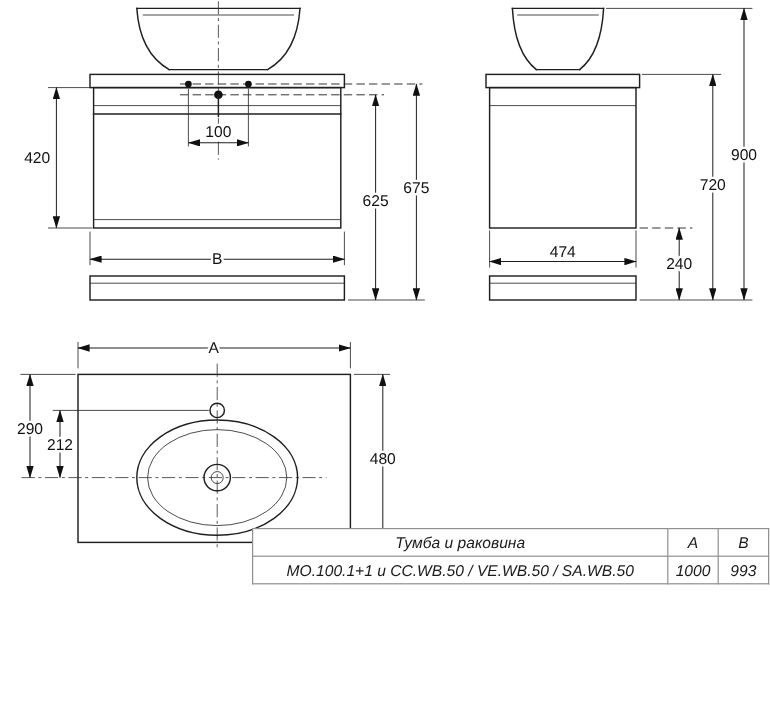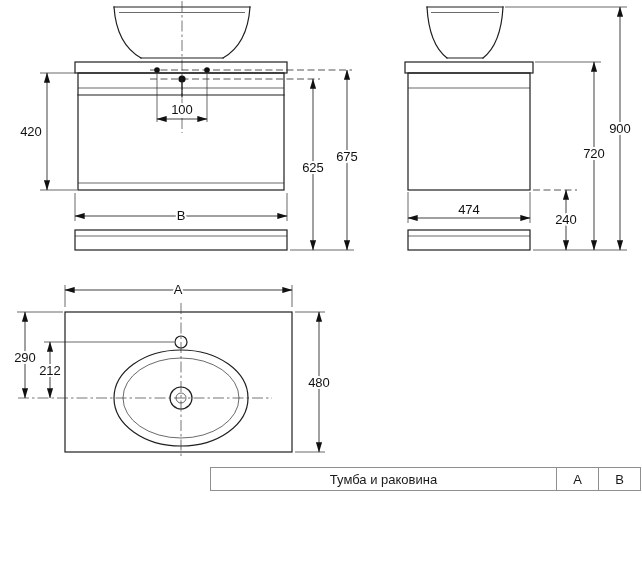--- a/index.html
+++ b/index.html
@@ -10,21 +10,21 @@
   .ol   { stroke:#1f1f1f; stroke-width:1.2; fill:none; stroke-linecap:square; }
   .thin { stroke:#2a2a2a; stroke-width:0.7; fill:none; }
   .dim  { stroke:#1f1f1f; stroke-width:0.85; fill:none; }
   .ext  { stroke:#2a2a2a; stroke-width:0.7; fill:none; }
   .dash { stroke:#2a2a2a; stroke-width:0.8; fill:none; stroke-dasharray:7 3.5; }
   .cl   { stroke:#3a3a3a; stroke-width:0.7; fill:none; stroke-dasharray:11 3 2.5 3; }
   .dot  { fill:#111; stroke:none; }
   text.lbl { font-family:"Liberation Sans","DejaVu Sans",sans-serif; font-size:13px; fill:#111;
     text-anchor:middle; paint-order:stroke fill; stroke:#ffffff; stroke-width:4px; stroke-linejoin:round; }
 
-  .table-wrap { position:absolute; left:210px; top:467px; }
+  .table-wrap { position:absolute; left:210px; top:440px;font-style:italic; }
   table { border-collapse:collapse; font-size:13px; color:#1a1a1a; background:#fff; }
   th,td { border:1px solid #8f8f8f; text-align:center; font-weight:400;
     height:23px; padding:0 6px; white-space:nowrap; }
   .c-name { width:346px; }
   .c-a { width:42px; }
   .c-b { width:42px; }
 </style>
 </head>
 <body>
 
@@ -149,15 +149,20 @@
 <div class="table-wrap">
   <table>
     <thead>
       <tr>
         <th class="c-name">Тумба и раковина</th>
         <th class="c-a">А</th>
         <th class="c-b">В</th>
       </tr>
     </thead>
     <tbody>
+      <tr>
+        <td class="c-name">MO.100.1+1 и CC.WB.50 / VE.WB.50 / SA.WB.50</td>
+        <td class="c-a">1000</td>
+        <td class="c-b">993</td>
+      </tr>
     </tbody>
   </table>
 </div>
 
 </body></html>

